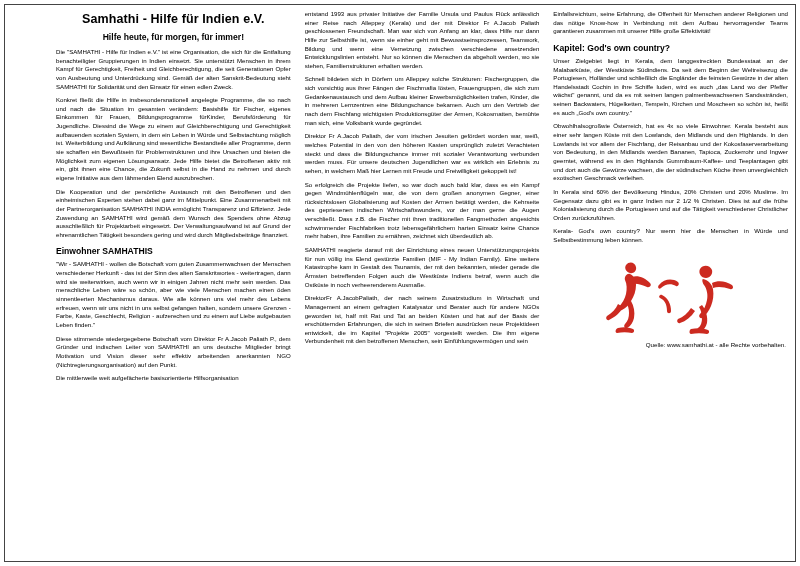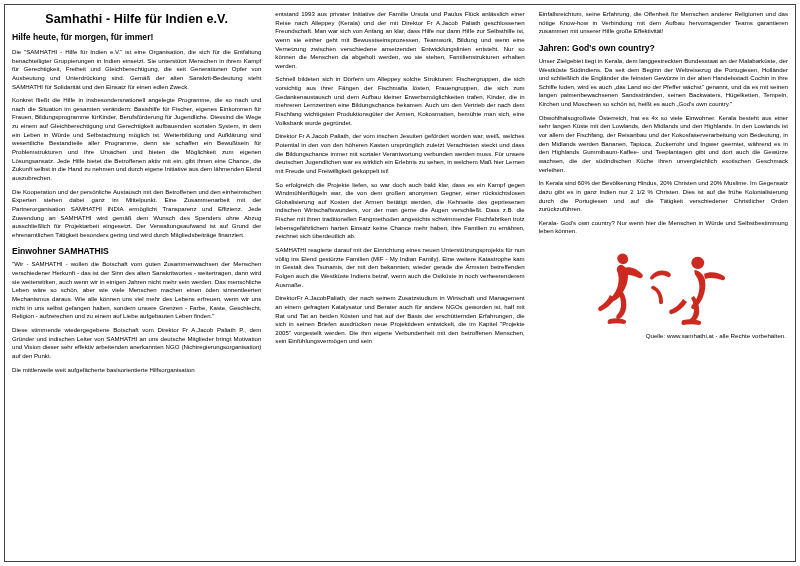--- a/index.html
+++ b/index.html
@@ -22,35 +22,37 @@
     position: absolute;
     left: 4px; top: 4px; right: 4px; bottom: 4px;
     border: 1px solid #444;
     pointer-events: none;
   }
   .columns {
     display: flex;
     gap: 14px;
     height: 100%;
     box-sizing: border-box;
+    margin-left: 44px;
   }
   .col {
     flex: 1 1 0;
     min-width: 0;
   }
   h1.title {
     font-size: 12.5px;
     font-weight: bold;
     text-align: center;
     margin: 2px 0 6px 0;
     letter-spacing: 0.1px;
   }
   h2.subtitle {
     font-size: 8.6px;
     font-weight: bold;
+    text-align: center;
     margin: 0 0 6px 0;
   }
   h3.heading {
     font-size: 8.6px;
     font-weight: bold;
     margin: 7px 0 4px 0;
   }
   p {
     font-size: 6.1px;
     line-height: 1.42;
@@ -92,21 +94,21 @@
       <p>entstand 1993 aus privater Initiative der Familie Ursula und Paulus Flück anlässlich einer Reise nach Alleppey (Kerala) und der mit Direktor Fr A.Jacob Paliath geschlossenen Freundschaft. Man war sich von Anfang an klar, dass Hilfe nur dann Hilfe zur Selbsthilfe ist, wenn sie einher geht mit Bewusstseinsprozessen, Teamwork, Bildung und wenn eine Vernetzung zwischen verschiedene ansetzenden Entwicklungslinien entsteht. Nur so können die Menschen da abgeholt werden, wo sie stehen, Familienstrukturen erhalten werden.</p>
       <p>Schnell bildeten sich in Dörfern um Alleppey solche Strukturen: Fischergruppen, die sich vorsichtig aus ihrer Fängen der Fischmafia lösten, Frauengruppen, die sich zum Gedankenaustausch und dem Aufbau kleiner Erwerbsmöglichkeiten trafen, Kinder, die in mehreren Lernzentren eine Bildungschance bekamen. Auch um den Vertrieb der nach dem Fischfang wichtigsten Produktionsgüter der Armen, Kokosmatten, bemühte man sich, eine Volksbank wurde gegründet.</p>
       <p>Direktor Fr A.Jacob Paliath, der vom irischen Jesuiten gefördert worden war, weiß, welches Potential in den von den höheren Kasten ursprünglich zuletzt Verachteten steckt und dass die Bildungschance immer mit sozialer Verantwortung verbunden werden muss. Für unsere deutschen Jugendlichen war es wirklich ein Erlebnis zu sehen, in welchem Maß hier Lernen mit Freude und Freiwilligkeit gekoppelt ist!</p>
       <p>So erfolgreich die Projekte liefen, so war doch auch bald klar, dass es ein Kampf gegen Windmühlenflügeln war, die von dem großen anonymen Gegner, einer rücksichtslosen Globalisierung auf Kosten der Armen betätigt werden, die Kehrseite des gepriesenen indischen Wirtschaftswunders, vor der man gerne die Augen verschließt. Dass z.B. die Fischer mit ihren traditionellen Fangmethoden angesichts schwimmender Fischfabriken trotz lebensgefährlichem harten Einsatz keine Chance mehr haben, ihre Familien zu ernähren, zeichnet sich überdeutlich ab.</p>
       <p>SAMHATHI reagierte darauf mit der Einrichtung eines neuen Unterstützungsprojekts für nun völlig ins Elend gestürzte Familien (MIF - My Indian Family). Eine weitere Katastrophe kam in Gestalt des Tsunamis, der mit den bekannten, wieder gerade die Ärmsten betreffenden Folgen auch die Westküste Indiens betraf, wenn auch die Ostküste in noch verheerenderem Ausmaße.</p>
       <p>DirektorFr A.JacobPaliath, der nach seinem Zusatzstudium in Wirtschaft und Management an einem gefragten Katalysator und Berater auch für andere NGOs geworden ist, half mit Rat und Tat an beiden Küsten und hat auf der Basis der erschütternden Erfahrungen, die sich in seinen Briefen ausdrücken neue Projektideen entwickelt, die im Kapitel "Projekte 2005" vorgestellt werden. Die ihm eigene Verbundenheit mit den betroffenen Menschen, sein Einfühlungsvermögen und sein</p>
     </div>
 
     <div class="col">
       <p>Einfallsreichtum, seine Erfahrung, die Offenheit für Menschen anderer Religionen und das nötige Know-how in Verbindung mit dem Aufbau hervorragender Teams garantieren zusammen mit unserer Hilfe große Effektivität!</p>
-      <h3 class="heading">Jahren: God's own country?</h3>
+      <h3 class="heading">Kapitel: God's own country?</h3>
       <p>Unser Zielgebiet liegt in Kerala, dem langgestreckten Bundesstaat an der Malabarküste, der Westküste Südindiens. Da seit dem Beginn der Weltreisezug die Portugiesen, Holländer und schließlich die Engländer die feinsten Gewürze in der alten Handelsstadt Cochin in ihre Schiffe luden, wird es auch „das Land wo der Pfeffer wächst" genannt, und da es mit seinen langen palmenbewachsenen Sandsstränden, seinen Backwaters, Hügelketten, Tempeln, Kirchen und Moscheen so schön ist, heißt es auch „God's own country."</p>
       <p>Obwohlhalsogroßwie Österreich, hat es 4x so viele Einwohner. Kerala besteht aus einer sehr langen Küste mit den Lowlands, den Midlands und den Highlands. In den Lowlands ist vor allem der Fischfang, der Reisanbau und der Kokosfaserverarbeitung von Bedeutung, in den Midlands werden Bananen, Tapioca, Zuckerrohr und Ingwer geerntet, während es in den Highlands Gummibaum-Kaffee- und Teeplantagen gibt und dort auch die Gewürze wachsen, die der südindischen Küche ihren unvergleichlich exotischen Geschmack verleihen.</p>
       <p>In Kerala sind 60% der Bevölkerung Hindus, 20% Christen und 20% Muslime. Im Gegensatz dazu gibt es in ganz Indien nur 2 1/2 % Christen. Dies ist auf die frühe Kolonialisierung durch die Portugiesen und auf die Tätigkeit verschiedener Christlicher Orden zurückzuführen.</p>
       <p>Kerala- God's own country?  Nur wenn hier die Menschen in Würde und Selbstbestimmung leben können.</p>
 
       <svg class="dance-art" width="150" height="80" viewBox="0 0 150 80">
         <g fill="#cc2a20">
 
           <path d="M30 10 c3 -4 9 -3 10 2 c1 4 -3 7 -6 6 c-4 -1 -6 -5 -4 -8 z"></path>
           <path d="M34 19 c4 2 6 6 6 11 c0 6 -2 11 -5 16 c-2 4 -5 7 -9 9 c-2 1 -4 -1 -3 -3 c3 -4 6 -8 7 -13 c1 -5 1 -10 -1 -14 c-1 -3 2 -7 5 -6 z"></path>

